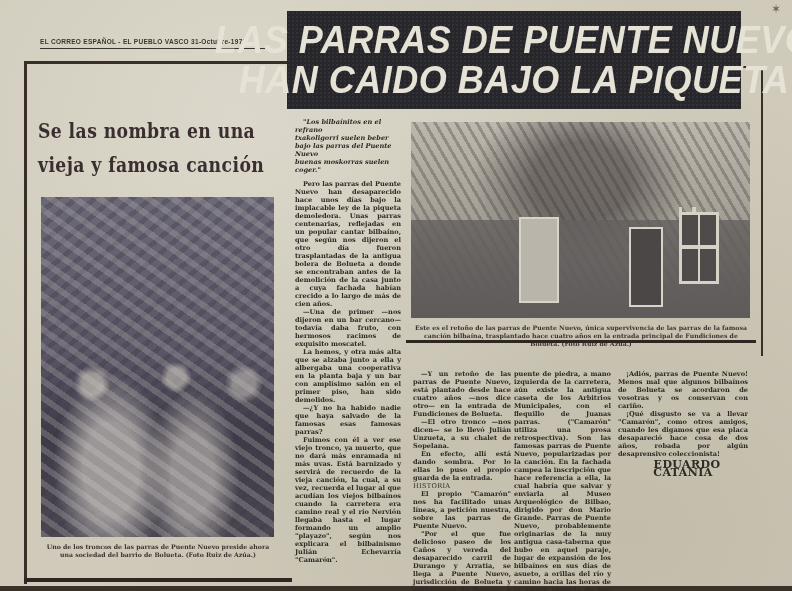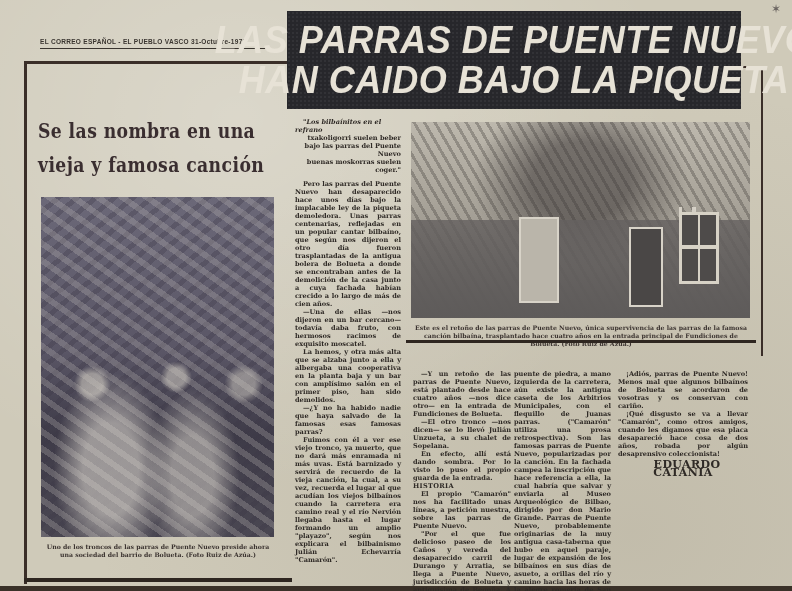--- a/index.html
+++ b/index.html
@@ -95,23 +95,23 @@
     font-size: 6.2px; line-height: 8px; color: #3b3330; text-align: center;
   }
   .caption-left { left: 42px; top: 543px; width: 232px; text-align: center; }
   .caption-right { left: 411px; top: 324px; width: 340px; }
   .col {
     position: absolute; font-family: "DejaVu Serif", serif;
     font-size: 6.6px; line-height: 8px; color: #2f2a26;
     text-align: justify; font-weight: bold;
   }
   .col p { text-indent: 8px; }
-  .col .quote { text-indent: 0; text-align: right; }
+  .col .quote { font-style: italic; text-indent: 0; text-align: left; }
   .col .quote-first { font-style: italic; text-indent: 8px; text-align: left; }
-  .col .section-head { font-weight: bold; text-indent: 0; letter-spacing: 0.3px; }
+  .col .section-head { font-weight: normal; text-indent: 0; letter-spacing: 0.3px; }
   .col1 { left: 295px; top: 118px; width: 106px; }
   .col2 { left: 413px; top: 370px; width: 98px; }
   .col3 { left: 514px; top: 370px; width: 97px; }
   .col4 { left: 618px; top: 370px; width: 130px; }
   .byline {
     font-family: "DejaVu Serif", serif; font-weight: bold; font-size: 11px;
     letter-spacing: 0.4px; text-align: center; margin-top: 3px; text-indent: 0;
   }
   .col-rule {
     position: absolute; top: 340px; width: 350px; left: 406px; height: 3px; background: #2e2620;
@@ -152,30 +152,30 @@
 </div>
 <div class="caption caption-right">Este es el retoño de las parras de Puente Nuevo, única supervivencia de las parras de la famosa canción bilbaína, trasplantado hace cuatro años en la entrada principal de Fundiciones de Bolueta. (Foto Ruiz de Azúa.)</div>
 <div class="col-rule"></div>
 
 <div class="col col1">
   <p class="quote-first">"Los bilbaínitos en el refrano</p>
   <p class="quote">txakoligorri suelen beber</p>
   <p class="quote">bajo las parras del Puente Nuevo</p>
   <p class="quote" style="margin-bottom:6px;">buenas moskorras suelen coger."</p>
   <p>Pero las parras del Puente Nuevo han desaparecido hace unos días bajo la implacable ley de la piqueta demoledora. Unas parras centenarias, reflejadas en un popular cantar bilbaíno, que según nos dijeron el otro día fueron trasplantadas de la antigua bolera de Bolueta a donde se encontraban antes de la demolición de la casa junto a cuya fachada habían crecido a lo largo de más de cien años.</p>
-  <p>—Una de ellas —nos dijeron en un bar cercano— todavía daba fruto, con hermosos racimos de exquisito moscatel.</p>
+  <p>—Una de primer —nos dijeron en un bar cercano— todavía daba fruto, con hermosos racimos de exquisito moscatel.</p>
   <p>La hemos, y otra más alta que se alzaba junto a ella y albergaba una cooperativa en la planta baja y un bar con amplísimo salón en el primer piso, han sido demolidos.</p>
   <p>—¿Y no ha habido nadie que haya salvado de la famosas esas famosas parras?</p>
   <p>Fuimos con él a ver ese viejo tronco, ya muerto, que no dará más enramada ni más uvas. Está barnizado y servirá de recuerdo de la vieja canción, la cual, a su vez, recuerda el lugar al que acudían los viejos bilbaínos cuando la carretera era camino real y el río Nervión llegaba hasta el lugar formando un amplio "playazo", según nos explicara el bilbainismo Julián Echevarría "Camarón".</p>
 </div>
 
 <div class="col col2">
   <p>—Y un retoño de las parras de Puente Nuevo, está plantado desde hace cuatro años —nos dice otro— en la entrada de Fundiciones de Bolueta.</p>
   <p>—El otro tronco —nos dicen— se lo llevó Julián Unzueta, a su chalet de Sopelana.</p>
-  <p>En efecto, allí está dando sombra. Por lo visto lo puso el propio guarda de la entrada.</p>
+  <p>En efecto, allí está dando sombra. Por lo ellas lo puso el propio guarda de la entrada.</p>
   <p class="section-head">HISTORIA</p>
   <p>El propio "Camarón" nos ha facilitado unas líneas, a petición nuestra, sobre las parras de Puente Nuevo.</p>
   <p>"Por el que fue delicioso paseo de los Caños y vereda del desaparecido carril de Durango y Arratia, se llega a Puente Nuevo, jurisdicción de Bolueta y antiquísima de Begoña. A pocos pasos del</p>
 </div>
 
 <div class="col col3">
   <p style="text-indent:0;">puente de piedra, a mano izquierda de la carretera, aún existe la antigua caseta de los Arbitrios Municipales, con el flequillo de Juanas parras. ("Camarón" utiliza una prosa retrospectiva). Son las famosas parras de Puente Nuevo, popularizadas por la canción. En la fachada campea la inscripción que hace referencia a ella, la cual habría que salvar y enviarla al Museo Arqueológico de Bilbao, dirigido por don Mario Grande. Parras de Puente Nuevo, probablemente originarias de la muy antigua casa-taberna que hubo en aquel paraje, lugar de expansión de los bilbaínos en sus días de asueto, a orillas del río y camino hacia las horas de la alegre romería de San Miguel".</p>
 </div>
 
 <div class="col col4">

